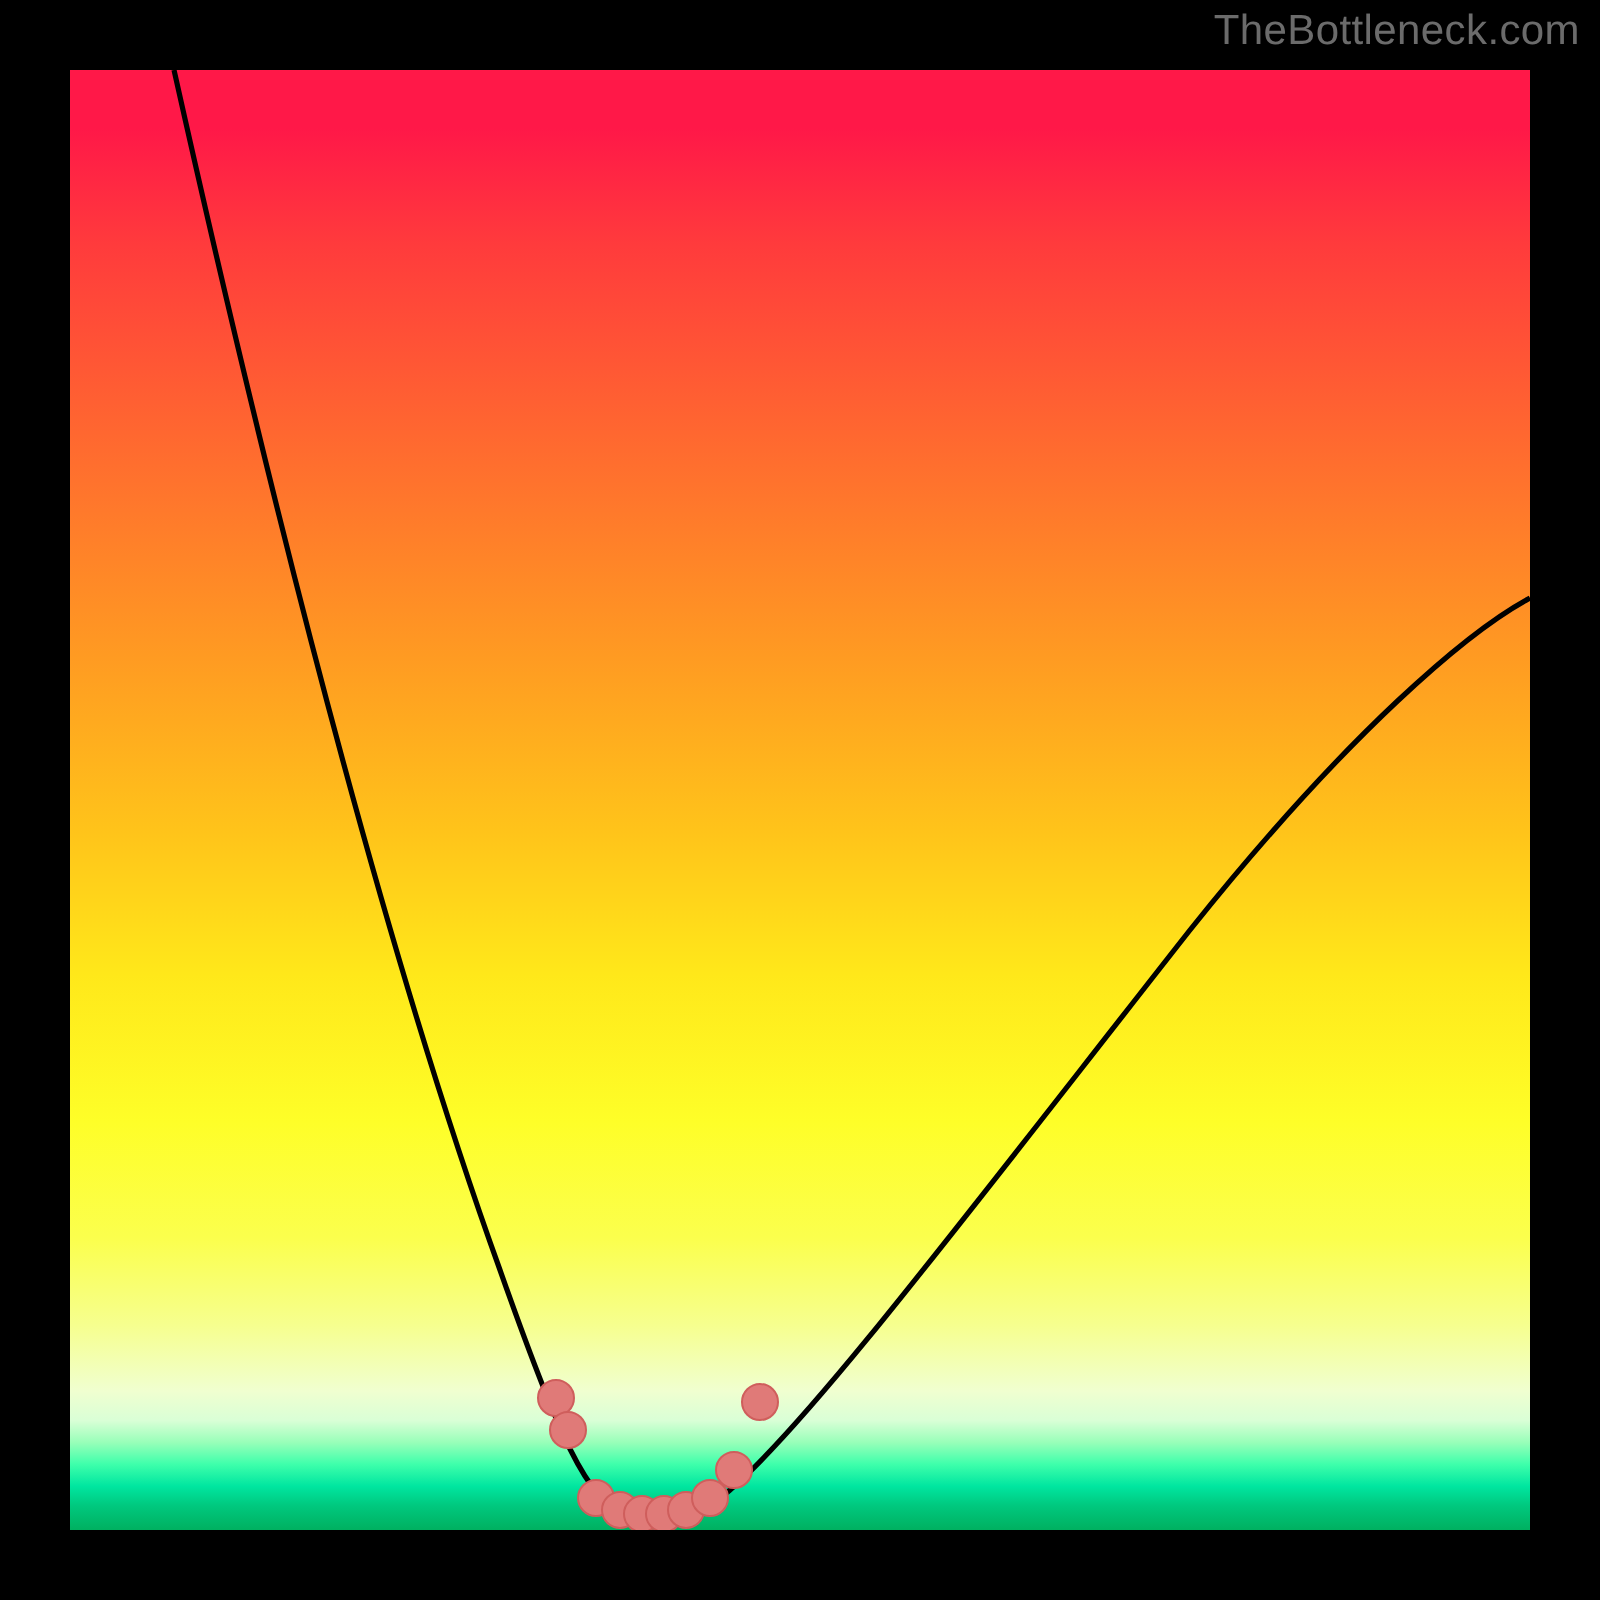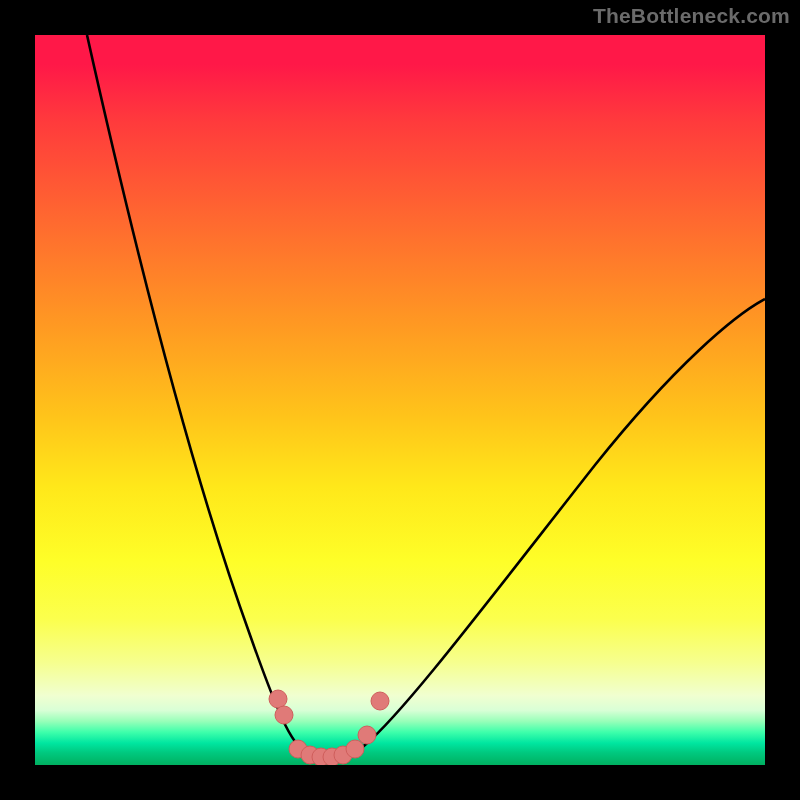--- a/index.html
+++ b/index.html
@@ -55,21 +55,21 @@
     width: 100%;
     height: 100%;
   }
   .watermark {
     position: absolute;
     top: 4px;
     right: 10px;
     color: #6b6b6b;
     font-size: 21px;
     letter-spacing: 0.2px;
-    font-weight: 700;
+    font-weight: 400;
   }
 </style>
 </head>
 <body>
 
 <div class="stage">
   <div class="watermark">TheBottleneck.com</div>
 
   <div class="plot">
     <div class="gradient"></div>

